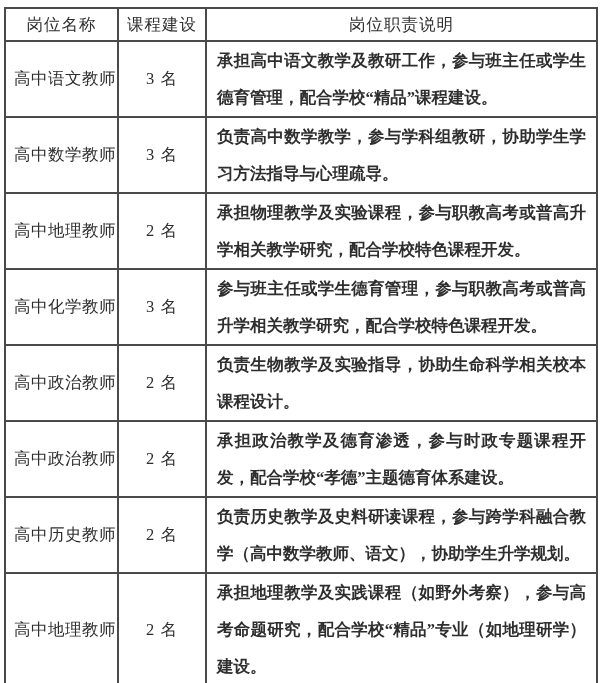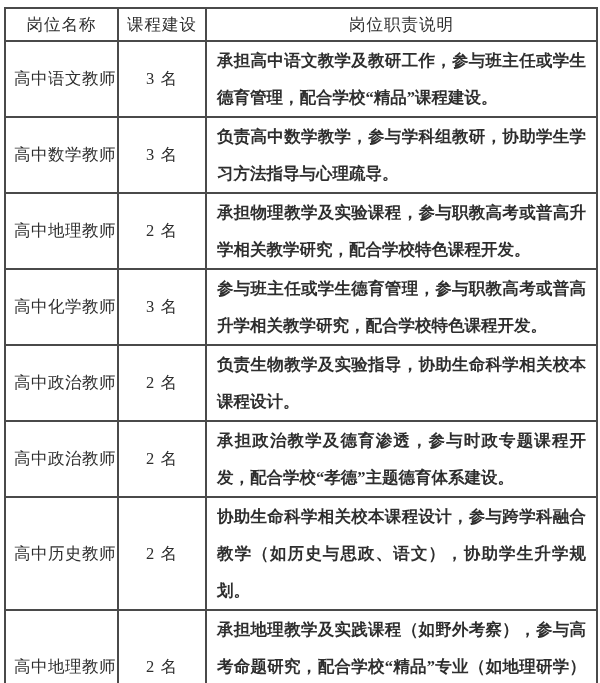--- a/index.html
+++ b/index.html
@@ -115,21 +115,21 @@
 
   <tr>
     <td class="cell-pos">高中政治教师</td>
     <td class="cell-cnt">2 名</td>
     <td class="cell-duty">承担政治教学及德育渗透，参与时政专题课程开发，配合学校“孝德”主题德育体系建设。</td>
   </tr>
 
   <tr>
     <td class="cell-pos">高中历史教师</td>
     <td class="cell-cnt">2 名</td>
-    <td class="cell-duty">协助生命科学相关校本课程设计，参与跨学科融合教学（如历史与思政、语文），协助学生升学规划。</td>
+    <td class="cell-duty">负责历史教学及史料研读课程，参与跨学科融合教学（高中数学教师、语文），协助学生升学规划。</td>
   </tr>
 
   <tr>
     <td class="cell-pos">高中地理教师</td>
     <td class="cell-cnt">2 名</td>
     <td class="cell-duty">承担地理教学及实践课程（如野外考察），参与高考命题研究，配合学校“精品”专业（如地理研学）建设。</td>
   </tr>
 </tbody>
   </table>
 </div>

